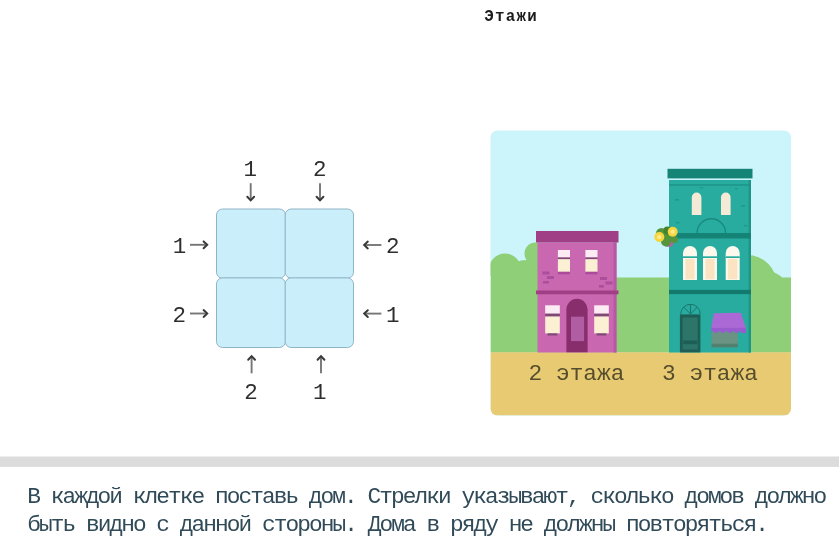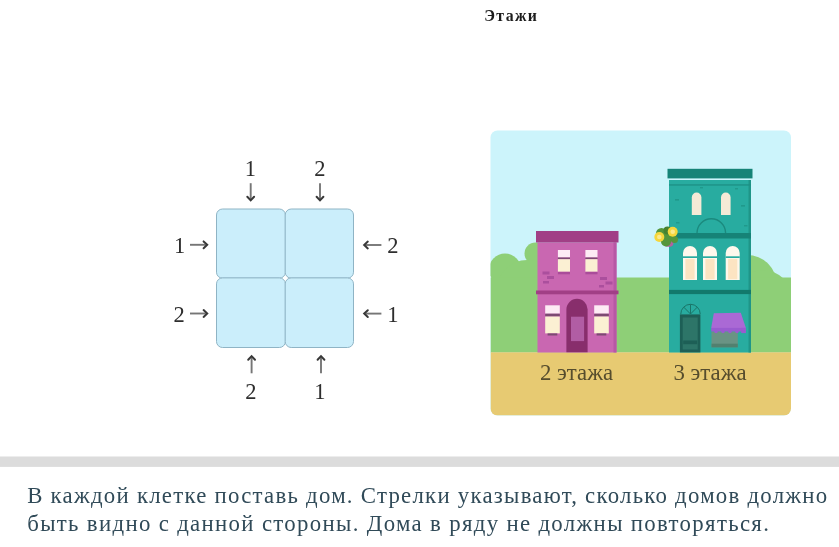--- a/index.html
+++ b/index.html
@@ -1,17 +1,17 @@
 <!DOCTYPE html>
 <html><head>
 <meta charset="utf-8">
 <style>
   html,body{margin:0;padding:0;background:#ffffff;}
   #stage{position:relative;width:839px;height:547px;background:#ffffff;overflow:hidden;
-         font-family:Liberation Serif, serif;}
+         font-family:Liberation Mono, monospace;}
   svg{position:absolute;left:0;top:0;}
 </style>
 </head>
 <body>
 <div id="stage">
 <svg width="839" height="547" viewBox="0 0 839 547">
       <g opacity="0.999">
   <defs>
     <clipPath id="cardclip">
             <rect x="490.5" y="130.5" width="300.5" height="285" rx="7"></rect>

